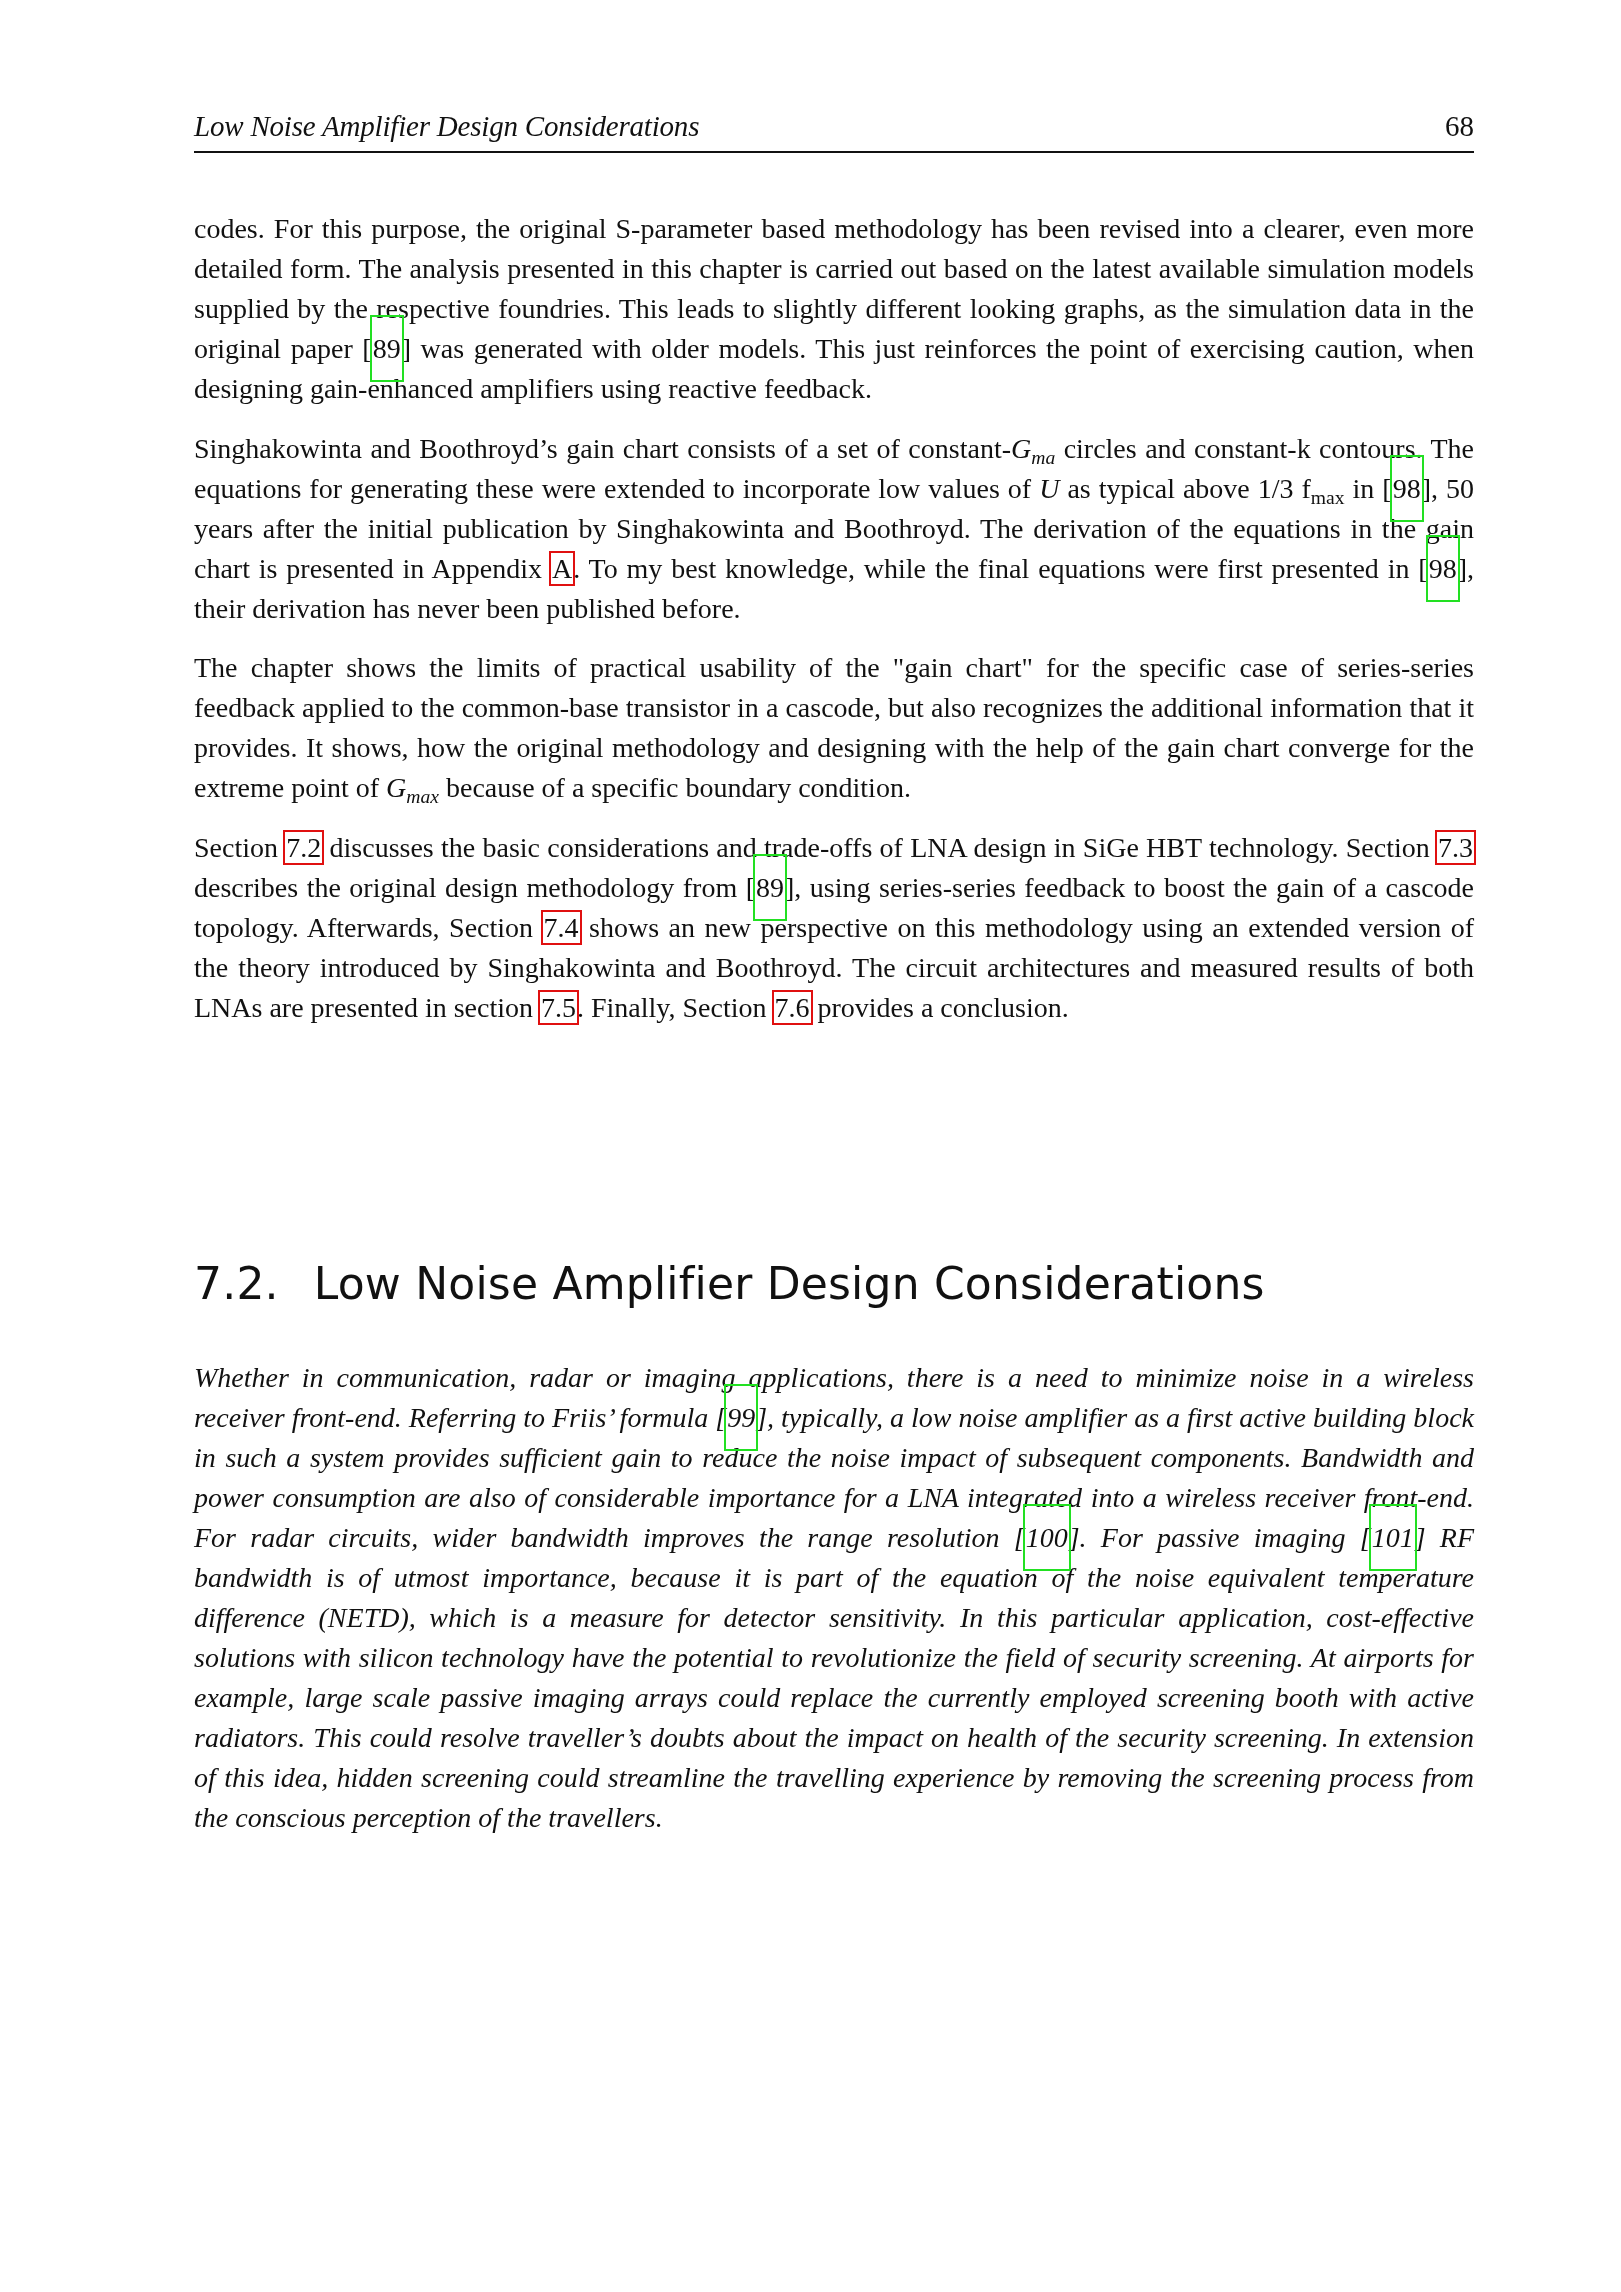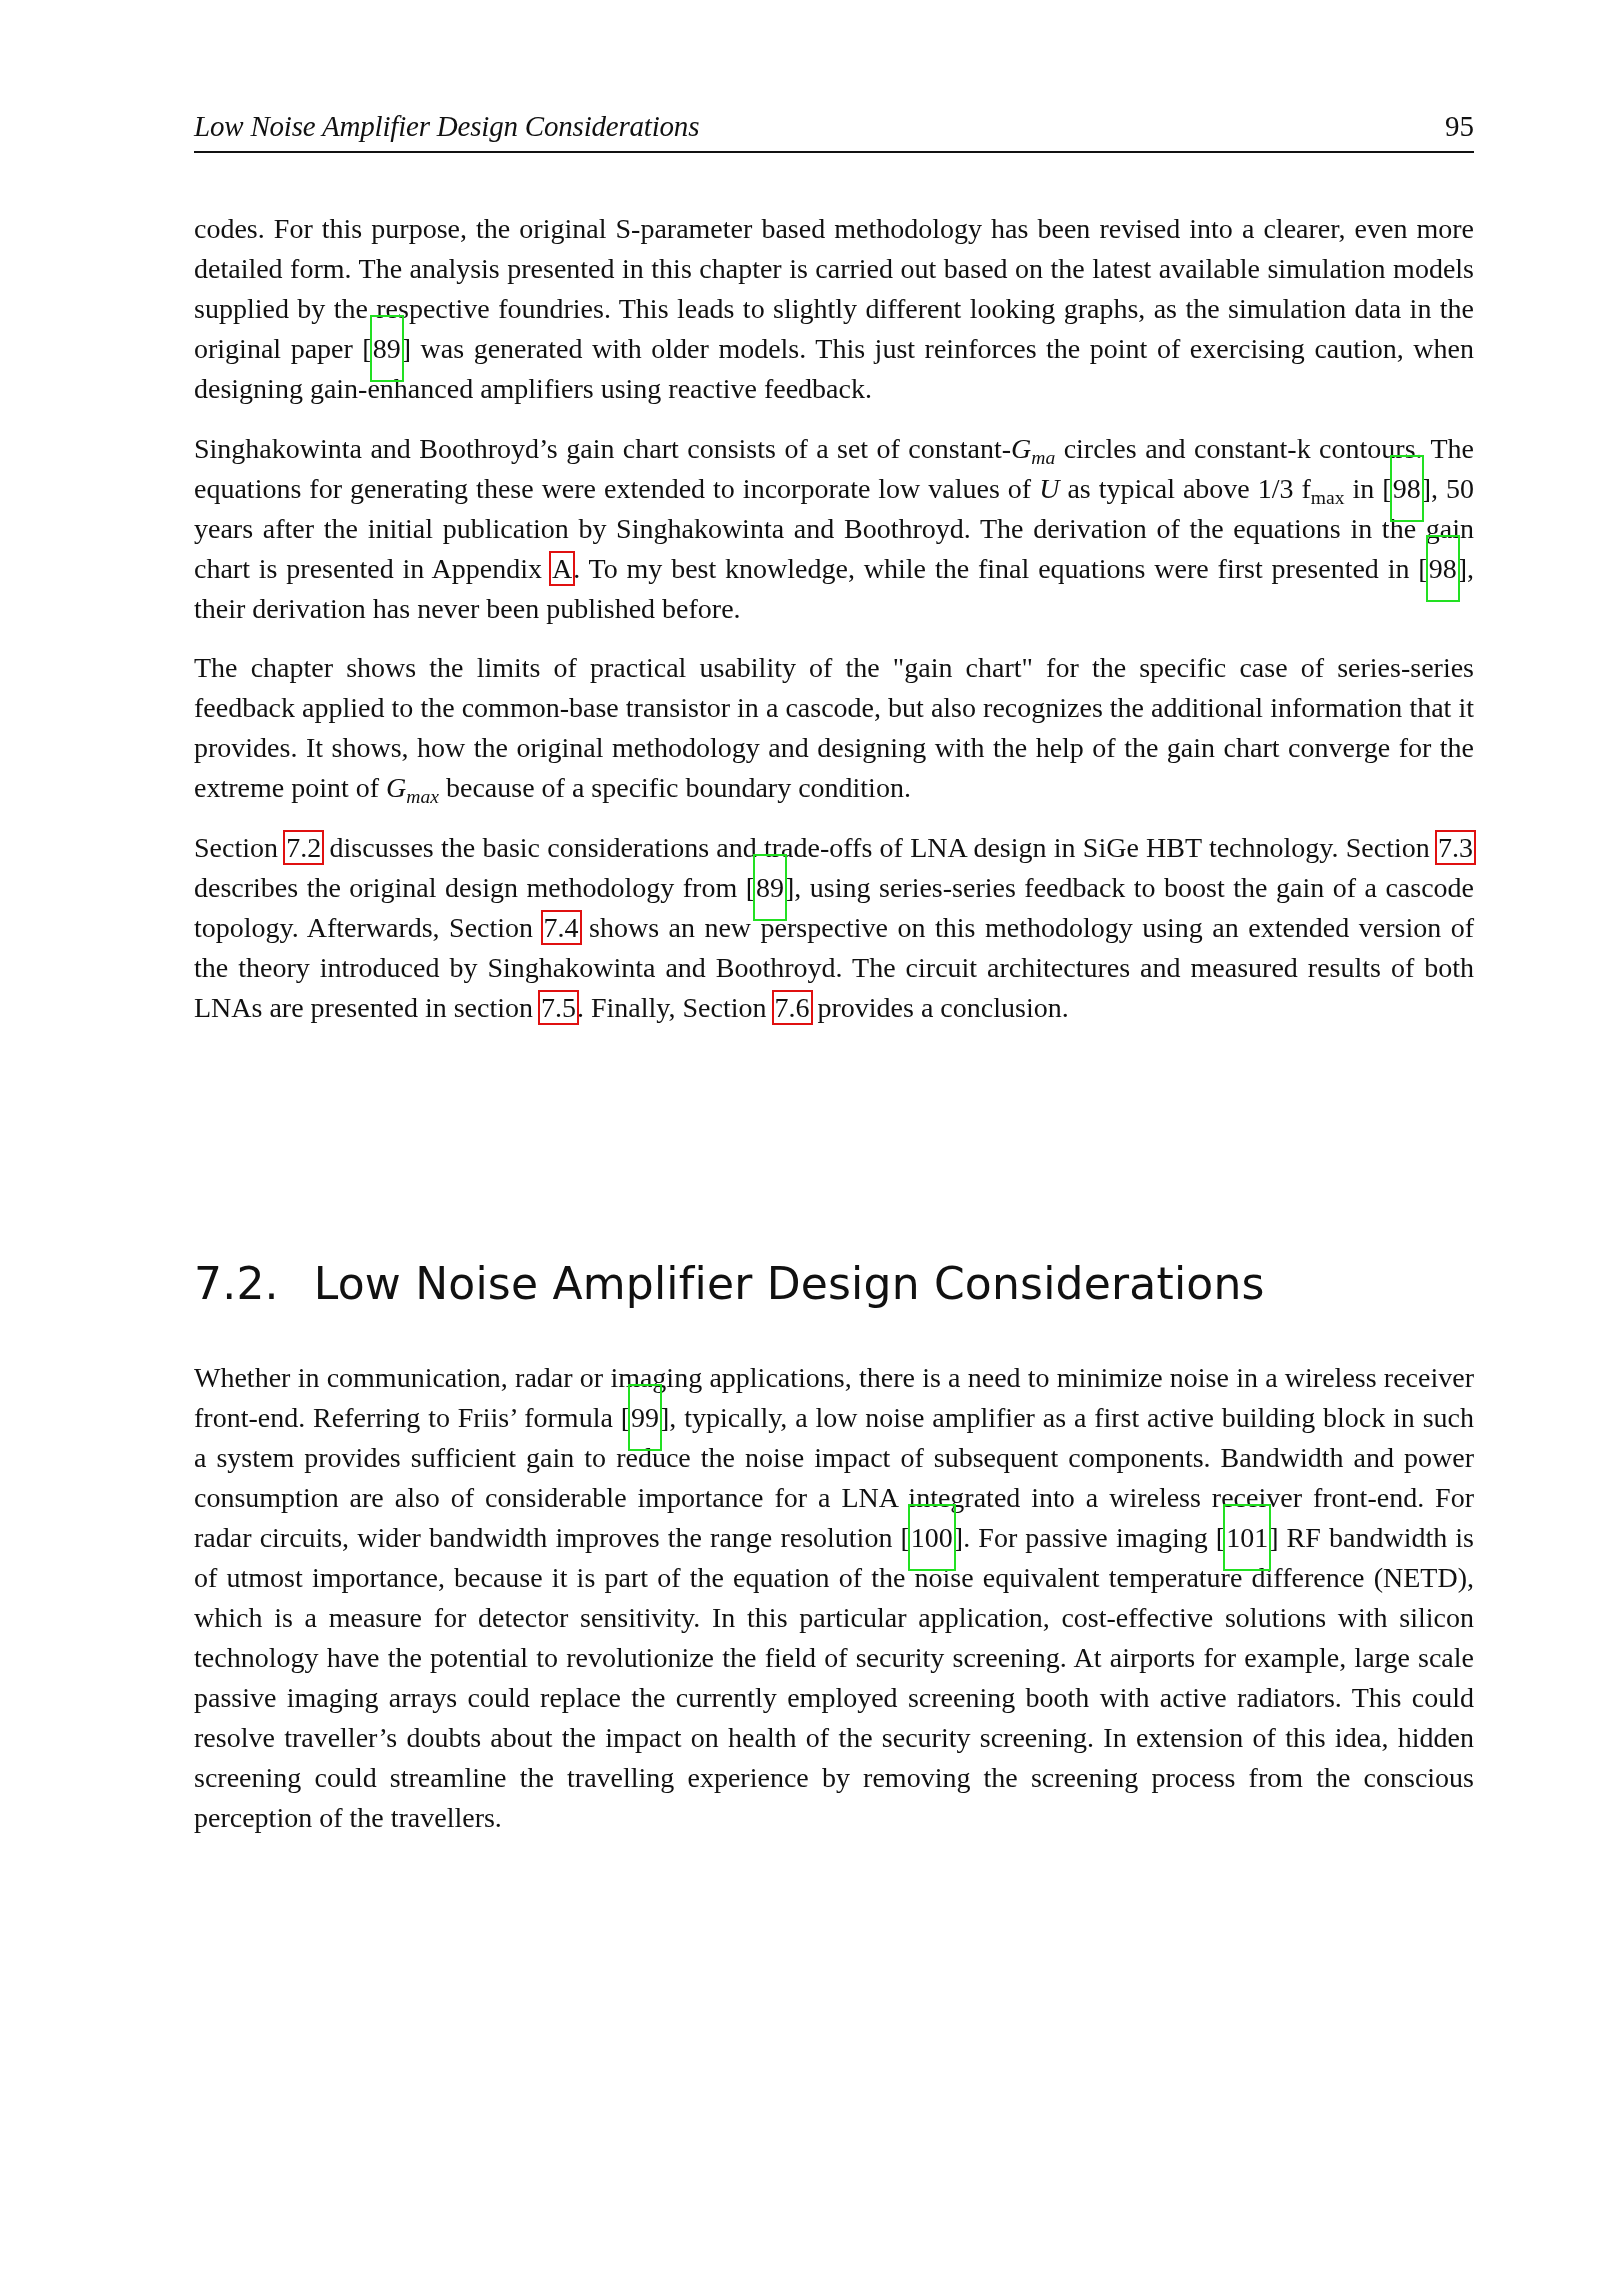--- a/index.html
+++ b/index.html
@@ -9,30 +9,30 @@
   .running-title { position: absolute; left: 0; top: 3.9px; font-style: italic; font-size: 29px; letter-spacing: -0.2px; }
   .page-number { position: absolute; right: 0; top: 3.9px; font-size: 29px; }
   .body { position: absolute; top: 209px; left: 0; width: 1280px; }
   p { margin: 0 0 19.6px 0; font-size: 28px; line-height: 40px; text-align: justify; text-align-last: left; hyphens: none; }
   .cite { outline: 2.5px solid #22e022; outline-offset: 0px; padding: 16px 1px; }
   .ref { outline: 2.5px solid #e01010; outline-offset: 0px; padding: 0 1px; }
   .sub { font-size: 70%; vertical-align: -0.3em; line-height: 0; }
   .math { font-style: italic; }
   h2 { font-family: "DejaVu Sans", "Liberation Sans", sans-serif; font-weight: normal; font-size: 44px; margin: 0; position: absolute; left: 0; top: 1258px; letter-spacing: 0.2px; }
   h2 .num { margin-right: 35px; }
-  .body2 { position: absolute; top: 1358px; left: 0; width: 1280px; }
+  .body2 { position: absolute; top: 1358px; left: 0; width: 1280px; font-style: italic; }
 </style>
 </head>
 <body>
 
 <div class="page">
 
   <div class="running-head">
     <span class="running-title">Low Noise Amplifier Design Considerations</span>
-    <span class="page-number">95</span>
+    <span class="page-number">68</span>
   </div>
 
   <div class="body">
     <p><span>codes. For this purpose, the original S-parameter based methodology has been revised into a clearer, even more detailed form.  The analysis presented in this chapter is carried out based on the latest available simulation models supplied by the respective foundries.  This leads to slightly different looking graphs, as the simulation data in the original paper [</span><span class="cite">89</span><span>] was generated with older models. This just reinforces the point of exercising caution, when designing gain-enhanced amplifiers using reactive feedback.</span></p>
 
     <p><span>Singhakowinta and Boothroyd’s gain chart consists of a set of constant-</span><span class="math">G</span><span class="sub math">ma</span><span> circles and constant-k contours.  The equations for generating these were extended to incorporate low values of </span><span class="math">U</span><span> as typical above 1/3 f</span><span class="sub">max</span><span>  in [</span><span class="cite">98</span><span>], 50 years after the initial publication by Singhakowinta and Boothroyd. The derivation of the equations in the gain chart is presented in Appendix </span><span class="ref">A</span><span>. To my best knowledge, while the final equations were first presented in [</span><span class="cite">98</span><span>], their derivation has never been published before.</span></p>
 
     <p><span>The chapter shows the limits of practical usability of the "gain chart" for the specific case of series-series feedback applied to the common-base transistor in a cascode, but also recognizes the additional information that it provides.  It shows, how the original methodology and designing with the help of the gain chart converge for the extreme point of </span><span class="math">G</span><span class="sub math">max</span><span> because of a specific boundary condition.</span></p>
 
     <p><span>Section </span><span class="ref">7.2</span><span> discusses the basic considerations and trade-offs of LNA design in SiGe HBT technology.  Section </span><span class="ref">7.3</span><span> describes the original design methodology from [</span><span class="cite">89</span><span>], using series-series feedback to boost the gain of a cascode topology.  Afterwards, Section </span><span class="ref">7.4</span><span> shows an new perspective on this methodology using an extended version of the theory introduced by Singhakowinta and Boothroyd.  The circuit architectures and measured results of both LNAs are presented in section </span><span class="ref">7.5</span><span>. Finally, Section </span><span class="ref">7.6</span><span> provides a conclusion.</span></p>

